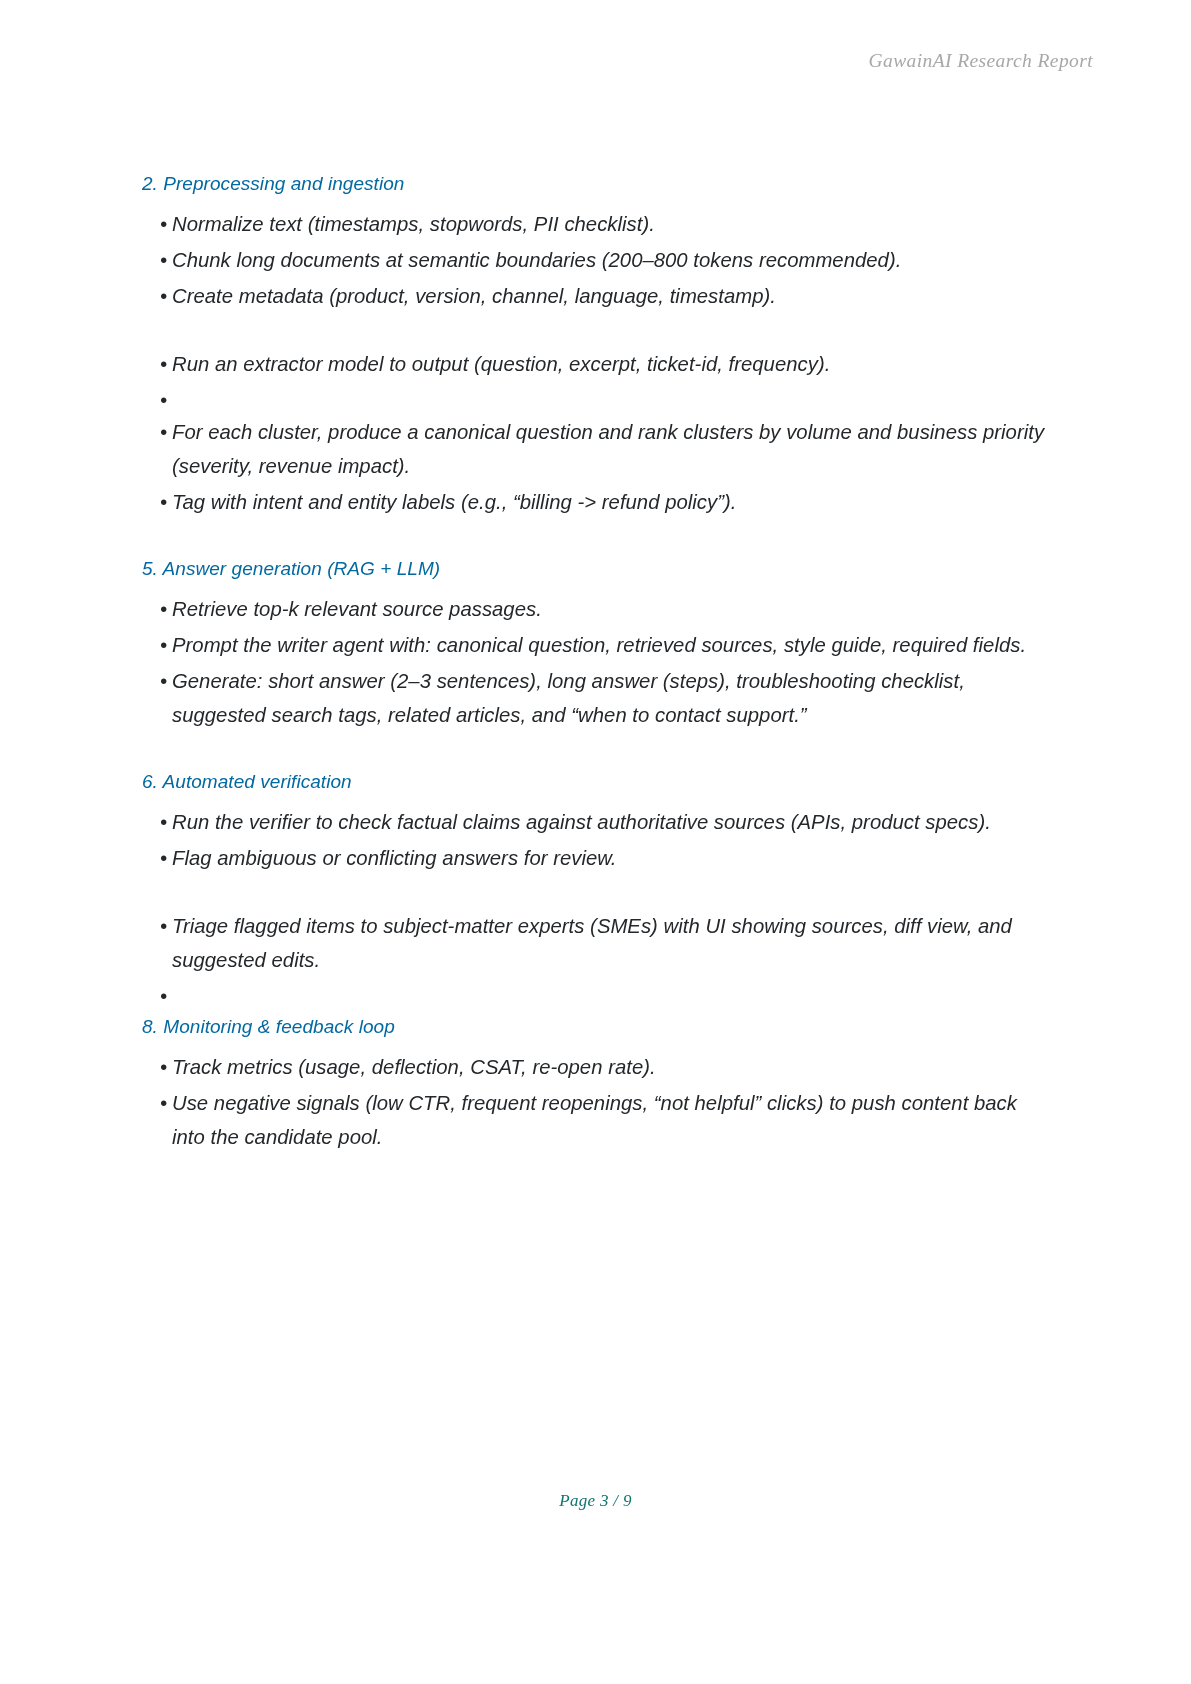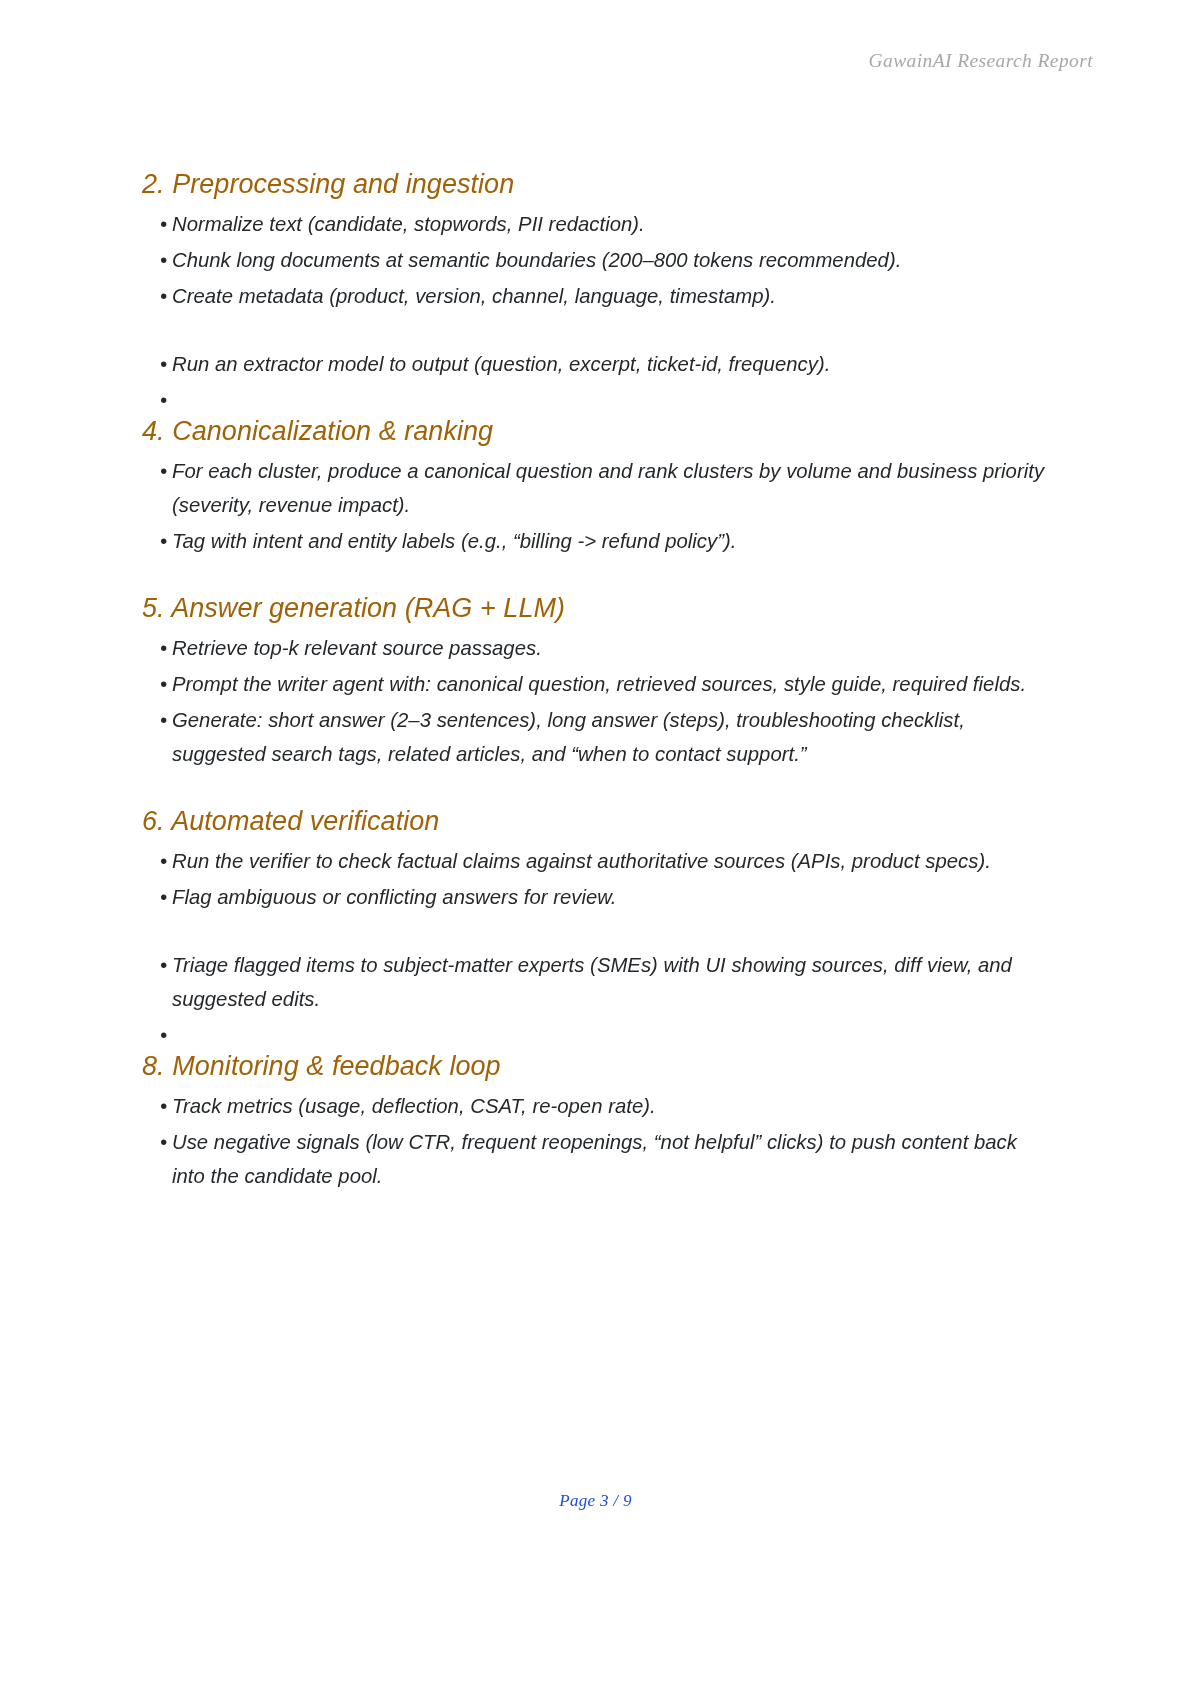--- a/index.html
+++ b/index.html
@@ -33,23 +33,23 @@
     left: 142px;
     width: 906px;
   }
   .section {
     margin-bottom: 34px;
   }
   .section:last-child {
     margin-bottom: 16px;
   }
   .section-heading {
-    font-size: 27px;
+    font-size: 19px;
     line-height: 32px;
-    color: #a16207;
+    color: #0369a1;
     font-weight: 400;
     margin-bottom: 7px;
     letter-spacing: 0.05px;
   }
   .bullet-list {
     list-style: none;
     margin: 0;
     padding: 0;
   }
   .bullet-item {
@@ -70,48 +70,47 @@
     font-size: 20.3px;
   }
   .footer {
     position: absolute;
     left: 0;
     right: 0;
     top: 1491px;
     text-align: center;
     font-family: "Liberation Serif", serif;
     font-size: 17px;
-    color: #1d4ed8;
+    color: #0f766e;
     letter-spacing: 0.3px;
   }
 </style>
 </head>
 <body>
 
 <div class="page">
 
   <div class="running-header">GawainAI Research Report</div>
 
   <div class="content">
       <div class="section">
         <div class="section-heading">2. Preprocessing and ingestion</div>
         <ul class="bullet-list">
-          <li class="bullet-item"><span class="dot">•</span><span>Normalize text (candidate, stopwords, PII redaction).</span></li>
+          <li class="bullet-item"><span class="dot">•</span><span>Normalize text (timestamps, stopwords, PII checklist).</span></li>
           <li class="bullet-item"><span class="dot">•</span><span>Chunk long documents at semantic boundaries (200–800 tokens recommended).</span></li>
           <li class="bullet-item"><span class="dot">•</span><span>Create metadata (product, version, channel, language, timestamp).</span></li>
         </ul>
       </div>
       <div class="section">
         <ul class="bullet-list">
           <li class="bullet-item"><span class="dot">•</span><span>Run an extractor model to output (question, excerpt, ticket-id, frequency).</span></li>
           <li class="bullet-item"><span class="dot">•</span></li>
         </ul>
       </div>
       <div class="section">
-        <div class="section-heading">4. Canonicalization &amp; ranking</div>
         <ul class="bullet-list">
           <li class="bullet-item"><span class="dot">•</span><span>For each cluster, produce a canonical question and rank clusters by volume and business priority (severity, revenue impact).</span></li>
           <li class="bullet-item"><span class="dot">•</span><span>Tag with intent and entity labels (e.g., “billing -&gt; refund policy”).</span></li>
         </ul>
       </div>
       <div class="section">
         <div class="section-heading">5. Answer generation (RAG + LLM)</div>
         <ul class="bullet-list">
           <li class="bullet-item"><span class="dot">•</span><span>Retrieve top-k relevant source passages.</span></li>
           <li class="bullet-item"><span class="dot">•</span><span>Prompt the writer agent with: canonical question, retrieved sources, style guide, required fields.</span></li>

